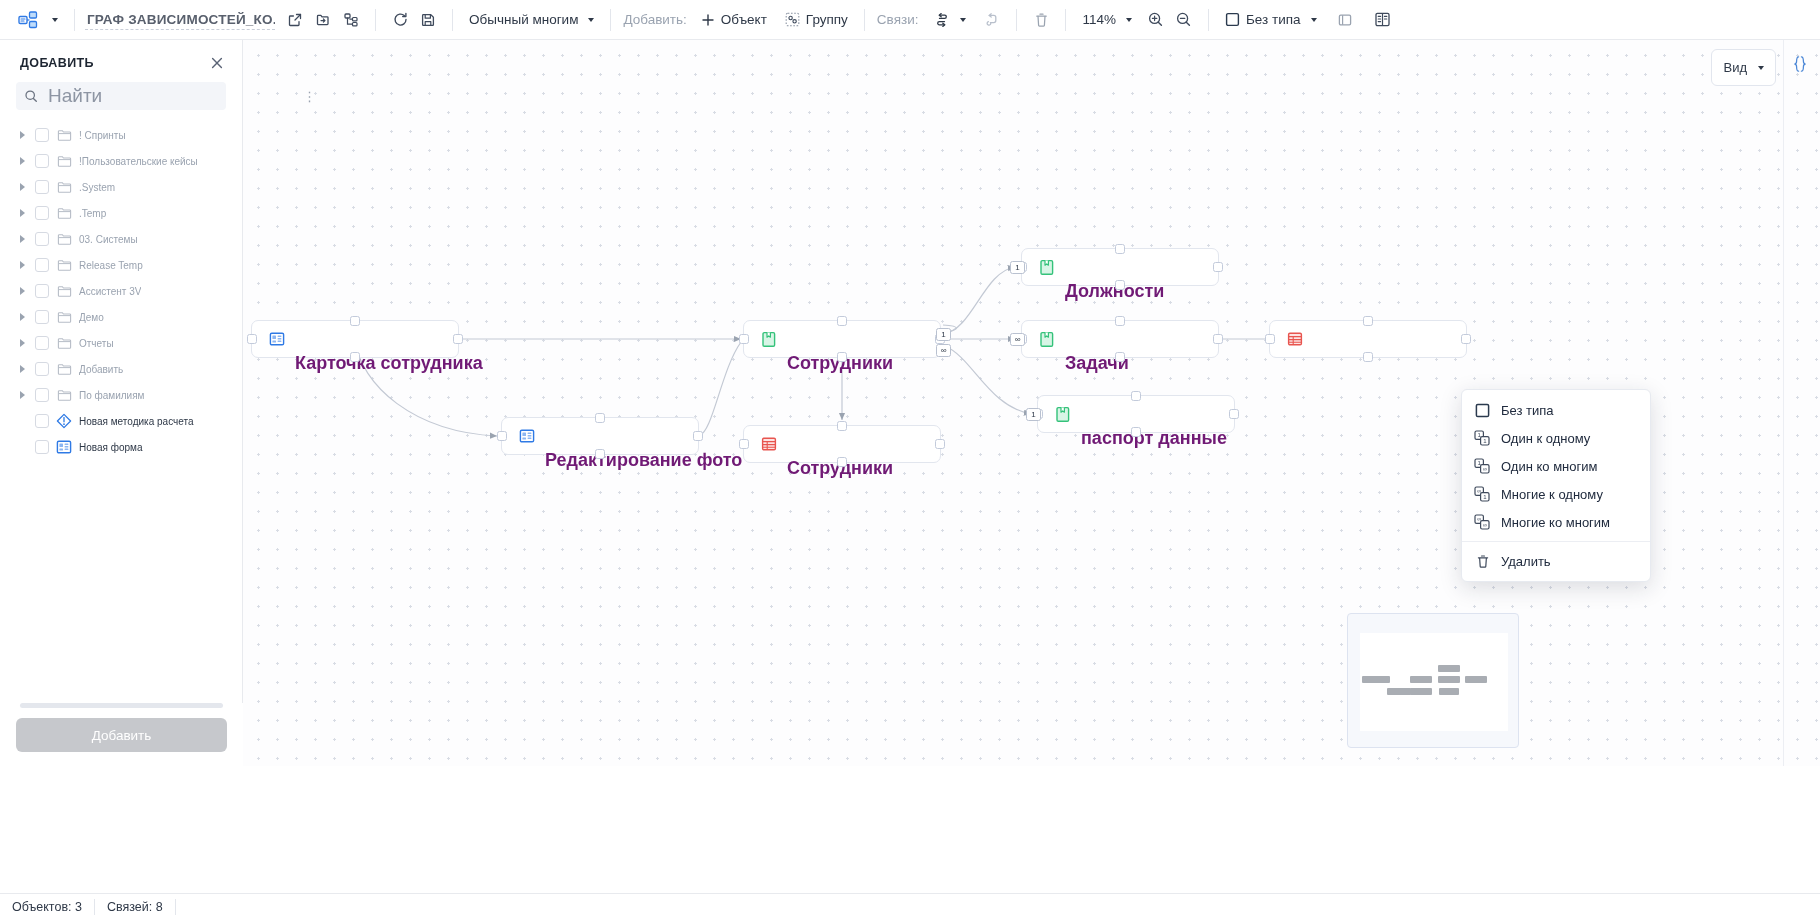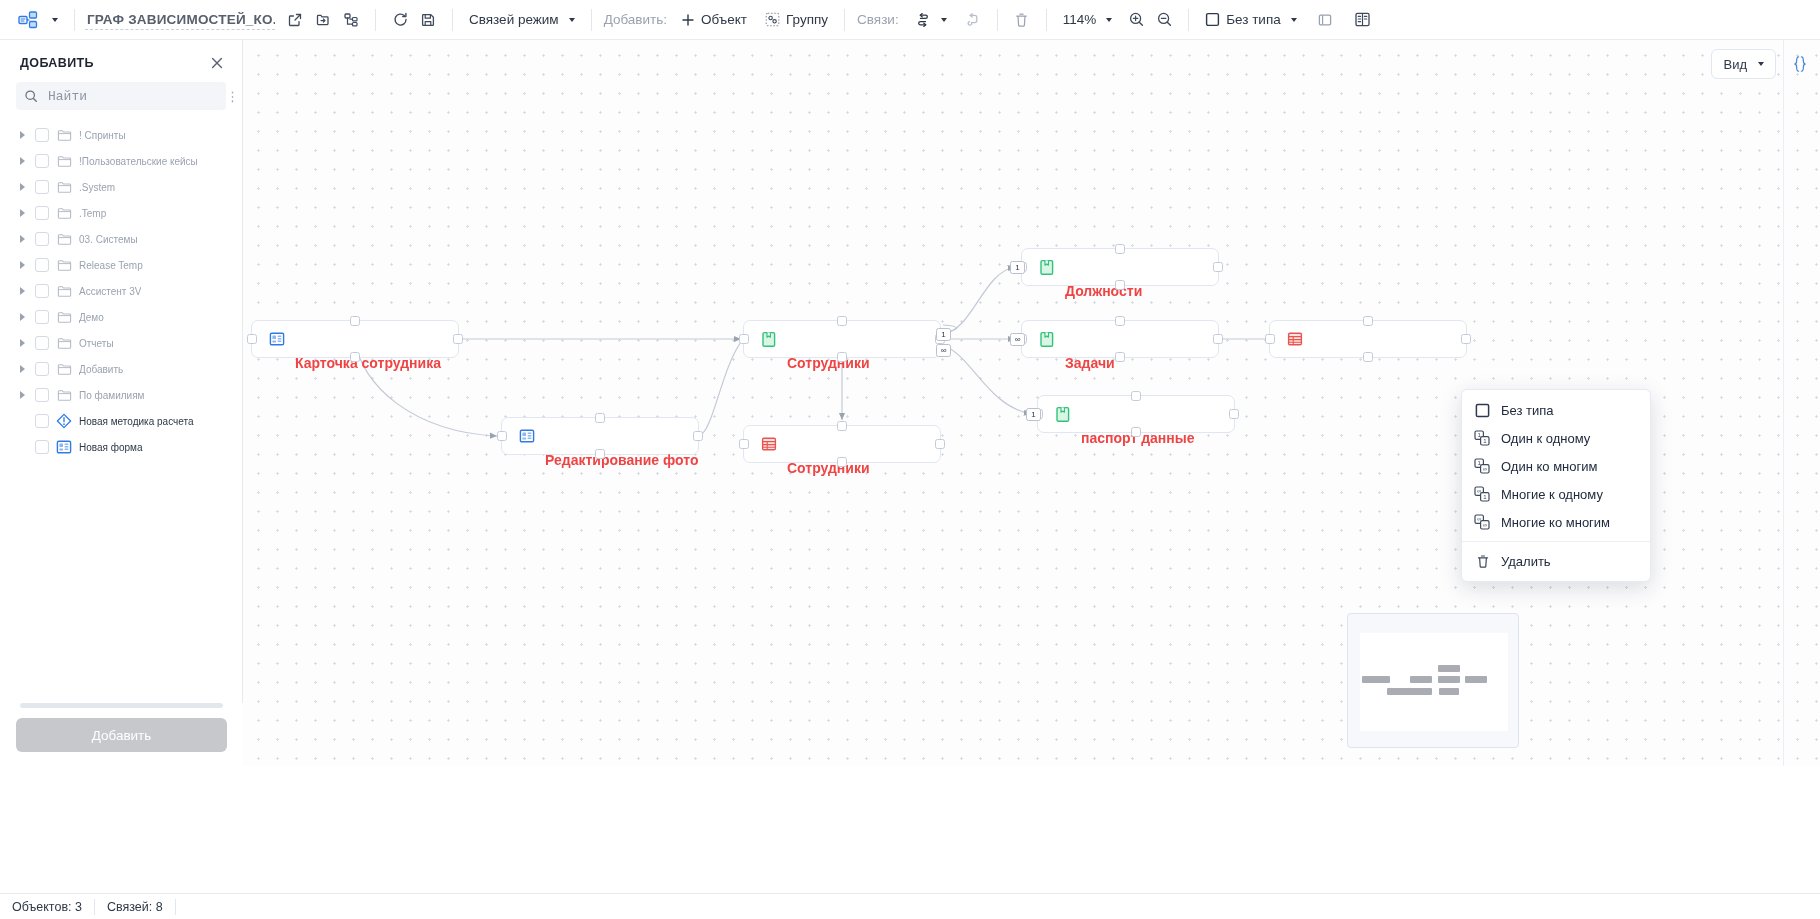--- a/index.html
+++ b/index.html
@@ -61,21 +61,21 @@
   #panel-close { cursor: pointer; color: #5a6375; width: 18px; height: 18px; display: flex; align-items: center; justify-content: center; }
 
   #search-box {
     margin: 0 16px 6px 16px;
     height: 28px; background: #f3f5f9; border-radius: 4px;
     display: flex; align-items: center; gap: 8px; padding: 0 8px;
     cursor: text;
   }
   #search-input {
     border: 0; background: transparent; outline: none; flex: 1;
-    font-family: Liberation Mono, monospace; font-size: 13px; color: #7f1d1d;
+    font-family: Liberation Sans, sans-serif; font-size: 19px; color: #7f1d1d;
   }
   #search-input::placeholder { color: #8d95a3; }
   #search-more { color: #9aa3b0; letter-spacing: 1px; font-size: 13px; cursor: pointer; }
 
   #tree { padding: 6px 0 0 0; }
   .tree-row {
     display: flex; align-items: center; height: 26px;
     padding-left: 16px; gap: 7px; cursor: pointer;
   }
   .tw {
@@ -116,21 +116,21 @@
     height: 38px;
     background: #ffffff;
     border: 1px solid #e2e6ee;
     border-radius: 7px;
     display: flex; align-items: center;
     padding-left: 16px; gap: 10px;
     cursor: pointer;
     z-index: 6;
   }
   .node-ico { width: 17px; height: 17px; flex: none; display: flex; align-items: center; justify-content: center; }
-  .node-label { font-size: 14px; font-weight: 700; color: #ef4444; white-space: nowrap; margin-top: 48px; }
+  .node-label { font-size: 18px; font-weight: 700; color: #701a75; white-space: nowrap; margin-top: 48px; }
 
   .port {
     position: absolute; width: 10px; height: 10px;
     border: 1px solid #c3cbdb; background: #fff; border-radius: 2.5px;
     z-index: 7;
   }
   .port.t { top: -5px; left: 50%; margin-left: -5px; }
   .port.b { bottom: -5px; left: 50%; margin-left: -5px; }
   .port.l { left: -5px; top: 50%; margin-top: -5px; }
   .port.r { right: -5px; top: 50%; margin-top: -5px; }
@@ -138,21 +138,21 @@
   .card-badge {
     position: absolute; z-index: 9;
     min-width: 15px; height: 13px; padding: 0 2px;
     border: 1px solid #b9c1d0; border-radius: 2.5px; background: #fff;
     font-size: 8px; line-height: 11px; text-align: center; color: #2e3847;
     font-family: "Liberation Sans", sans-serif;
   }
 
   #view-btn {
     position: absolute; right: 44px; top: 9px;
-    height: 30px; padding: 0 11px;
+    height: 37px; padding: 0 11px;
     background: #fff; border: 1px solid #e2e6ee; border-radius: 6px;
     display: flex; align-items: center; gap: 7px;
     font-size: 13px; color: #2e3847; cursor: pointer; z-index: 12;
   }
   #json-btn {
     position: absolute; right: 8px; top: 12px;
     width: 24px; height: 24px; display: flex; align-items: center; justify-content: center;
     color: #4b87d6; font-size: 15px; cursor: pointer; z-index: 12;
   }
   #canvas-vsep { position: absolute; right: 36px; top: 0; width: 1px; height: 726px; background: #eceef3; z-index: 11; }
@@ -254,21 +254,21 @@
   <div class="tb-btn">
     <svg width="16" height="16" viewBox="0 0 16 16" fill="none">
       <path d="M2.6 3.4a.8.8 0 0 1 .8-.8h7.4l2.6 2.6v7.4a.8.8 0 0 1-.8.8H3.4a.8.8 0 0 1-.8-.8V3.4Z" stroke="#3f4a5c" stroke-width="1.3" stroke-linejoin="round"></path>
       <path d="M5.2 2.6v3.6h5.2V2.6M5.2 13.4V9.6h5.6v3.8" stroke="#3f4a5c" stroke-width="1.2" stroke-linejoin="round"></path>
     </svg>
   </div>
 
   <div class="tb-sep"></div>
 
   <div class="tb-text-btn">
-    <span class="tb-label">Связей режим</span>
+    <span class="tb-label">Обычный многим</span>
     <span class="caret sm"></span>
   </div>
 
   <div class="tb-sep"></div>
 
   <span class="tb-label muted" style="margin:0 8px 0 2px">Добавить:</span>
 
   <div class="tb-text-btn">
     <span style="display:flex">
       <svg width="14" height="14" viewBox="0 0 14 14">

